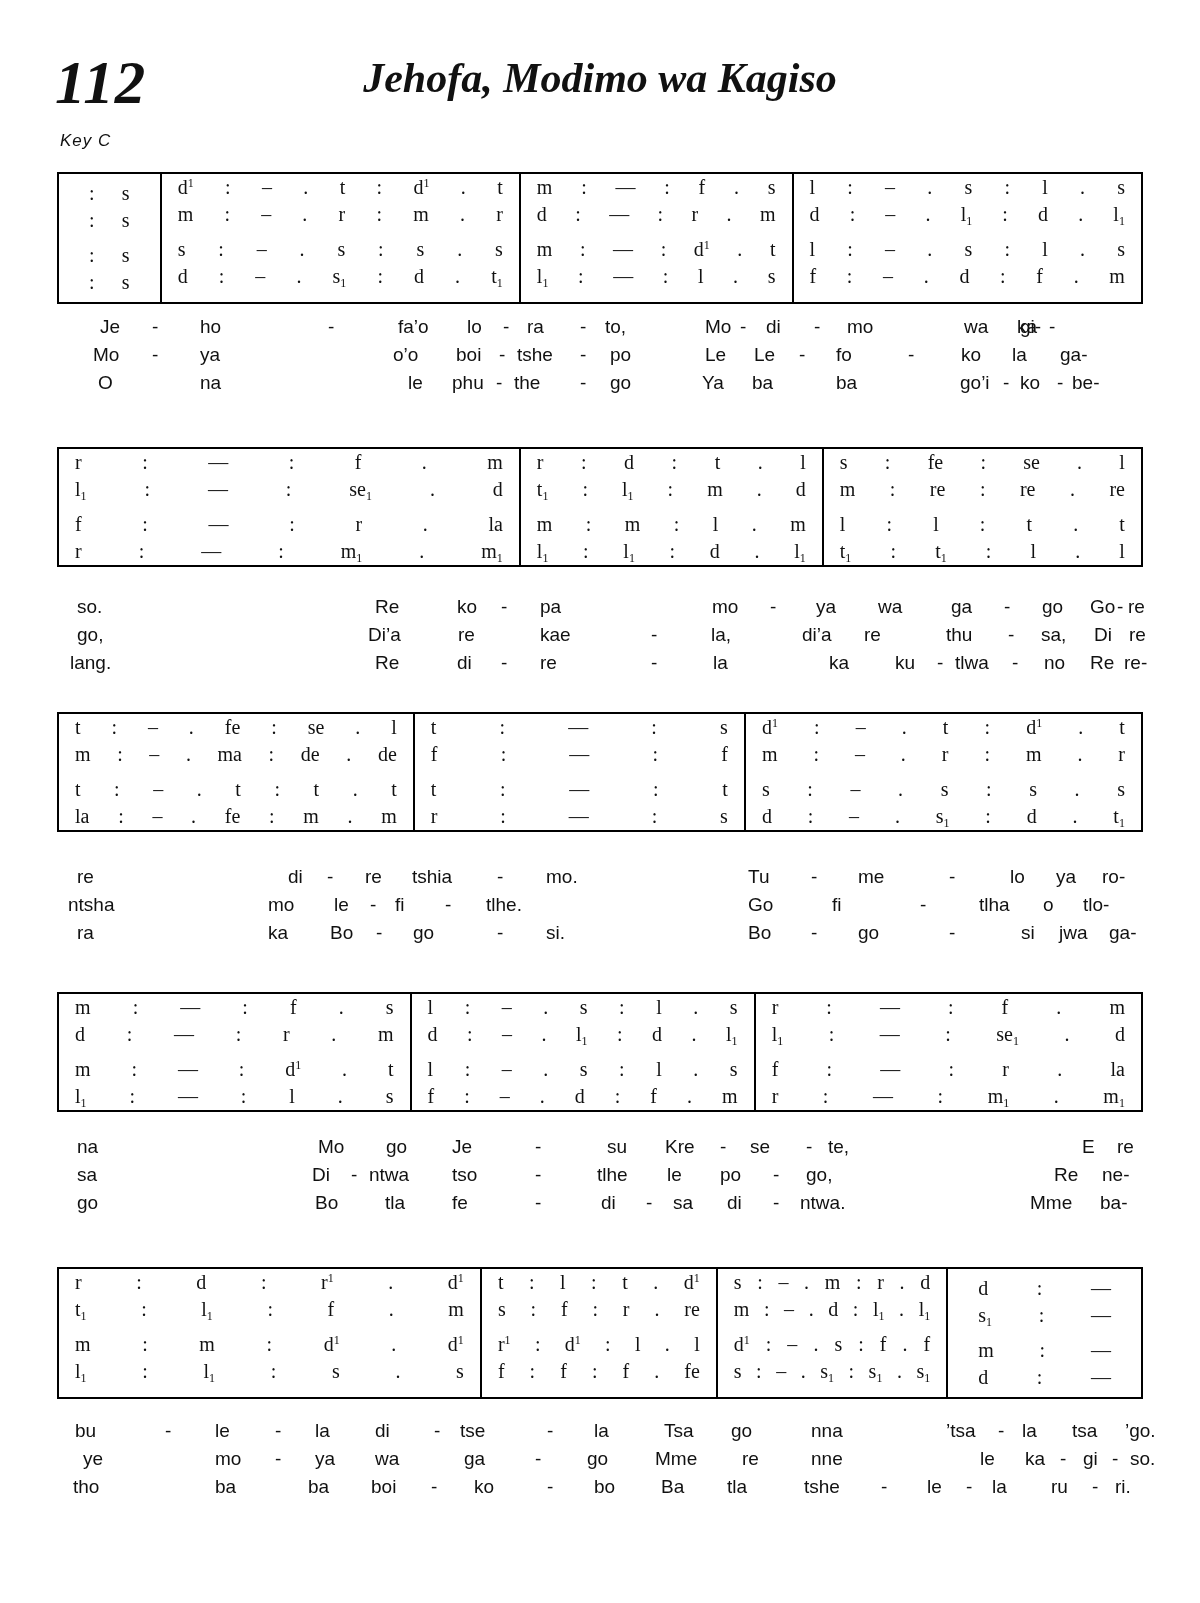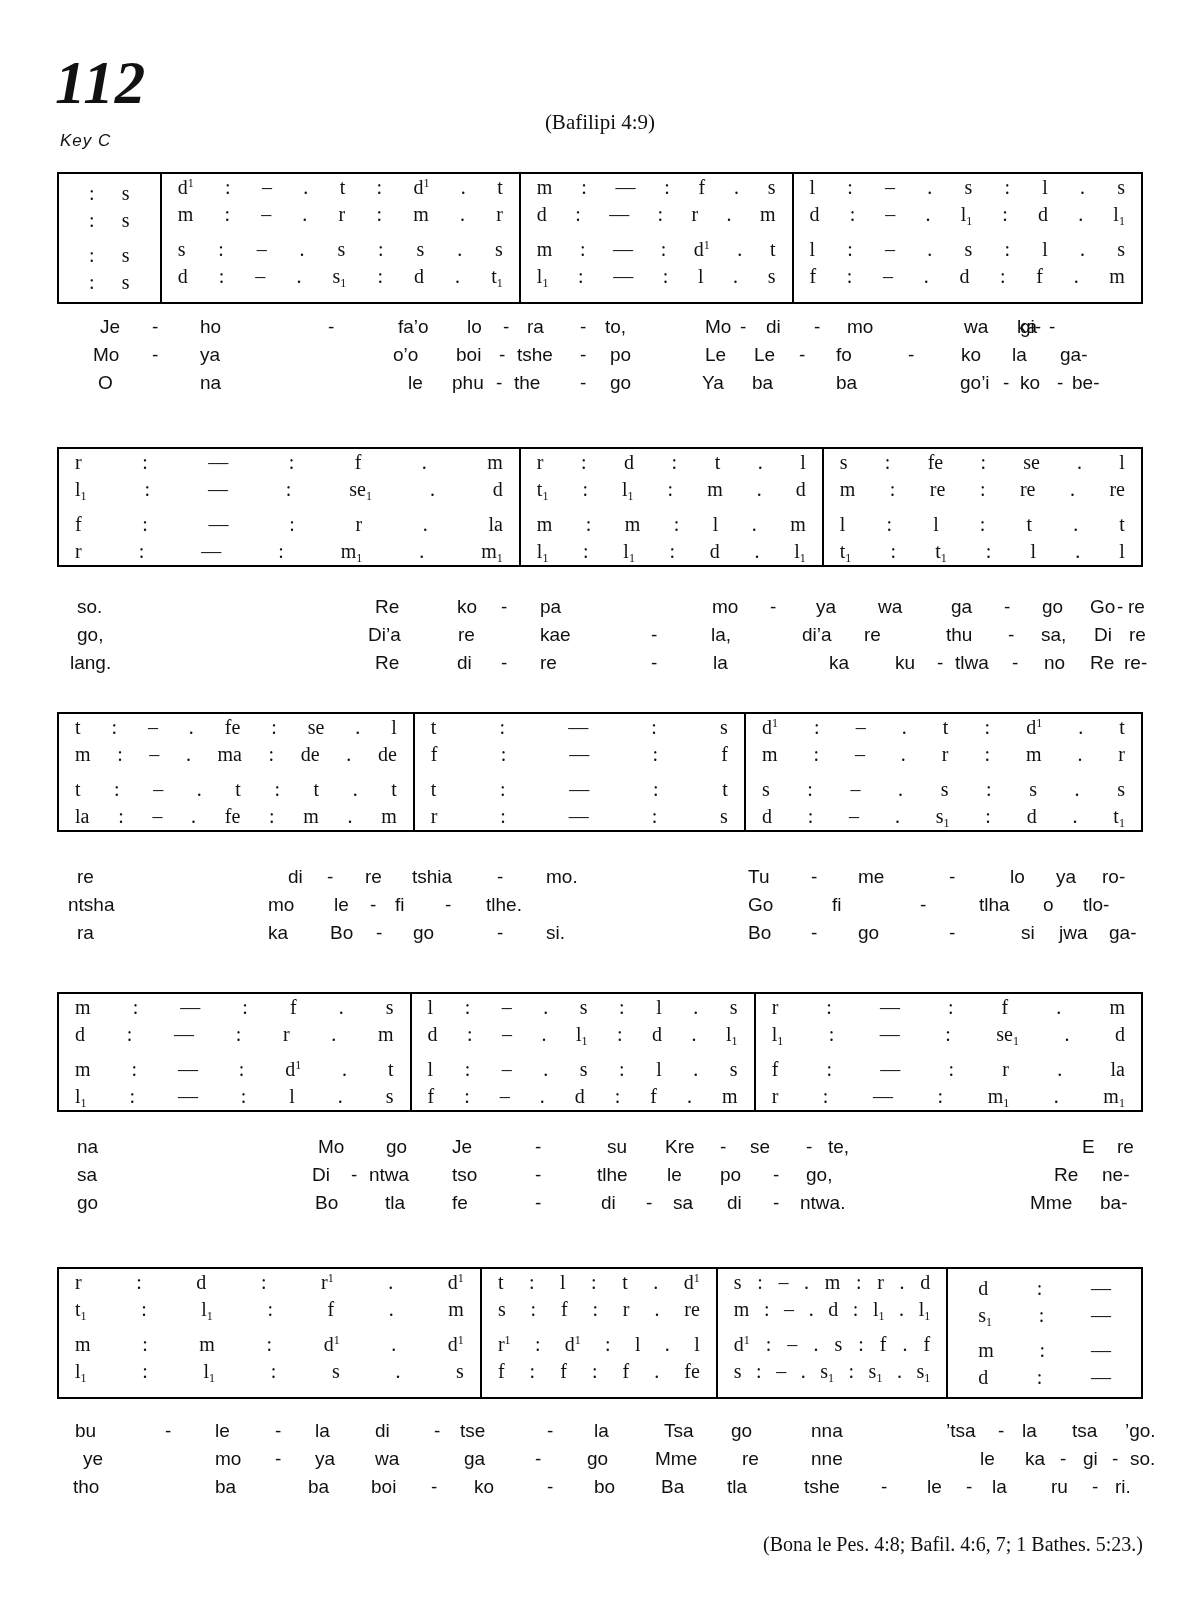--- a/index.html
+++ b/index.html
@@ -27,21 +27,21 @@
   .lyric-tok{position:absolute;top:0;font-family:"Liberation Sans","DejaVu Sans",sans-serif;
              font-size:19px;white-space:nowrap;color:#111;}
   
   .scripture-ref{position:absolute;right:57px;top:1533px;font-size:20px;}
 </style>
 </head>
 <body>
 
 <div class="page">
   <div class="hymn-number">112</div>
-  <div class="hymn-subtitle">(Bafilipi 4:9)</div>
+  <div class="hymn-title">Jehofa, Modimo wa Kagiso</div>
   <div class="key-label">Key C</div>
 
   <div id="systems">
       <div class="system-box" style="top: 172px;">
         <div class="measure sparse" style="width: 9.3%;">
           <div class="voice-row">
             <span class="tok">:</span>
             <span class="tok">s</span>
           </div>
           <div class="voice-row">
@@ -963,14 +963,13 @@
           <span class="lyric-tok" style="left: 927px;">le</span>
           <span class="lyric-tok" style="left: 966px;">-</span>
           <span class="lyric-tok" style="left: 992px;">la</span>
           <span class="lyric-tok" style="left: 1051px;">ru</span>
           <span class="lyric-tok" style="left: 1092px;">-</span>
           <span class="lyric-tok" style="left: 1115px;">ri.</span>
         </div>
       </div>
     </div>
 
-  <div class="scripture-ref">(Bona le Pes. 4:8; Bafil. 4:6, 7; 1 Bathes. 5:23.)</div>
 </div>
 
 </body></html>

